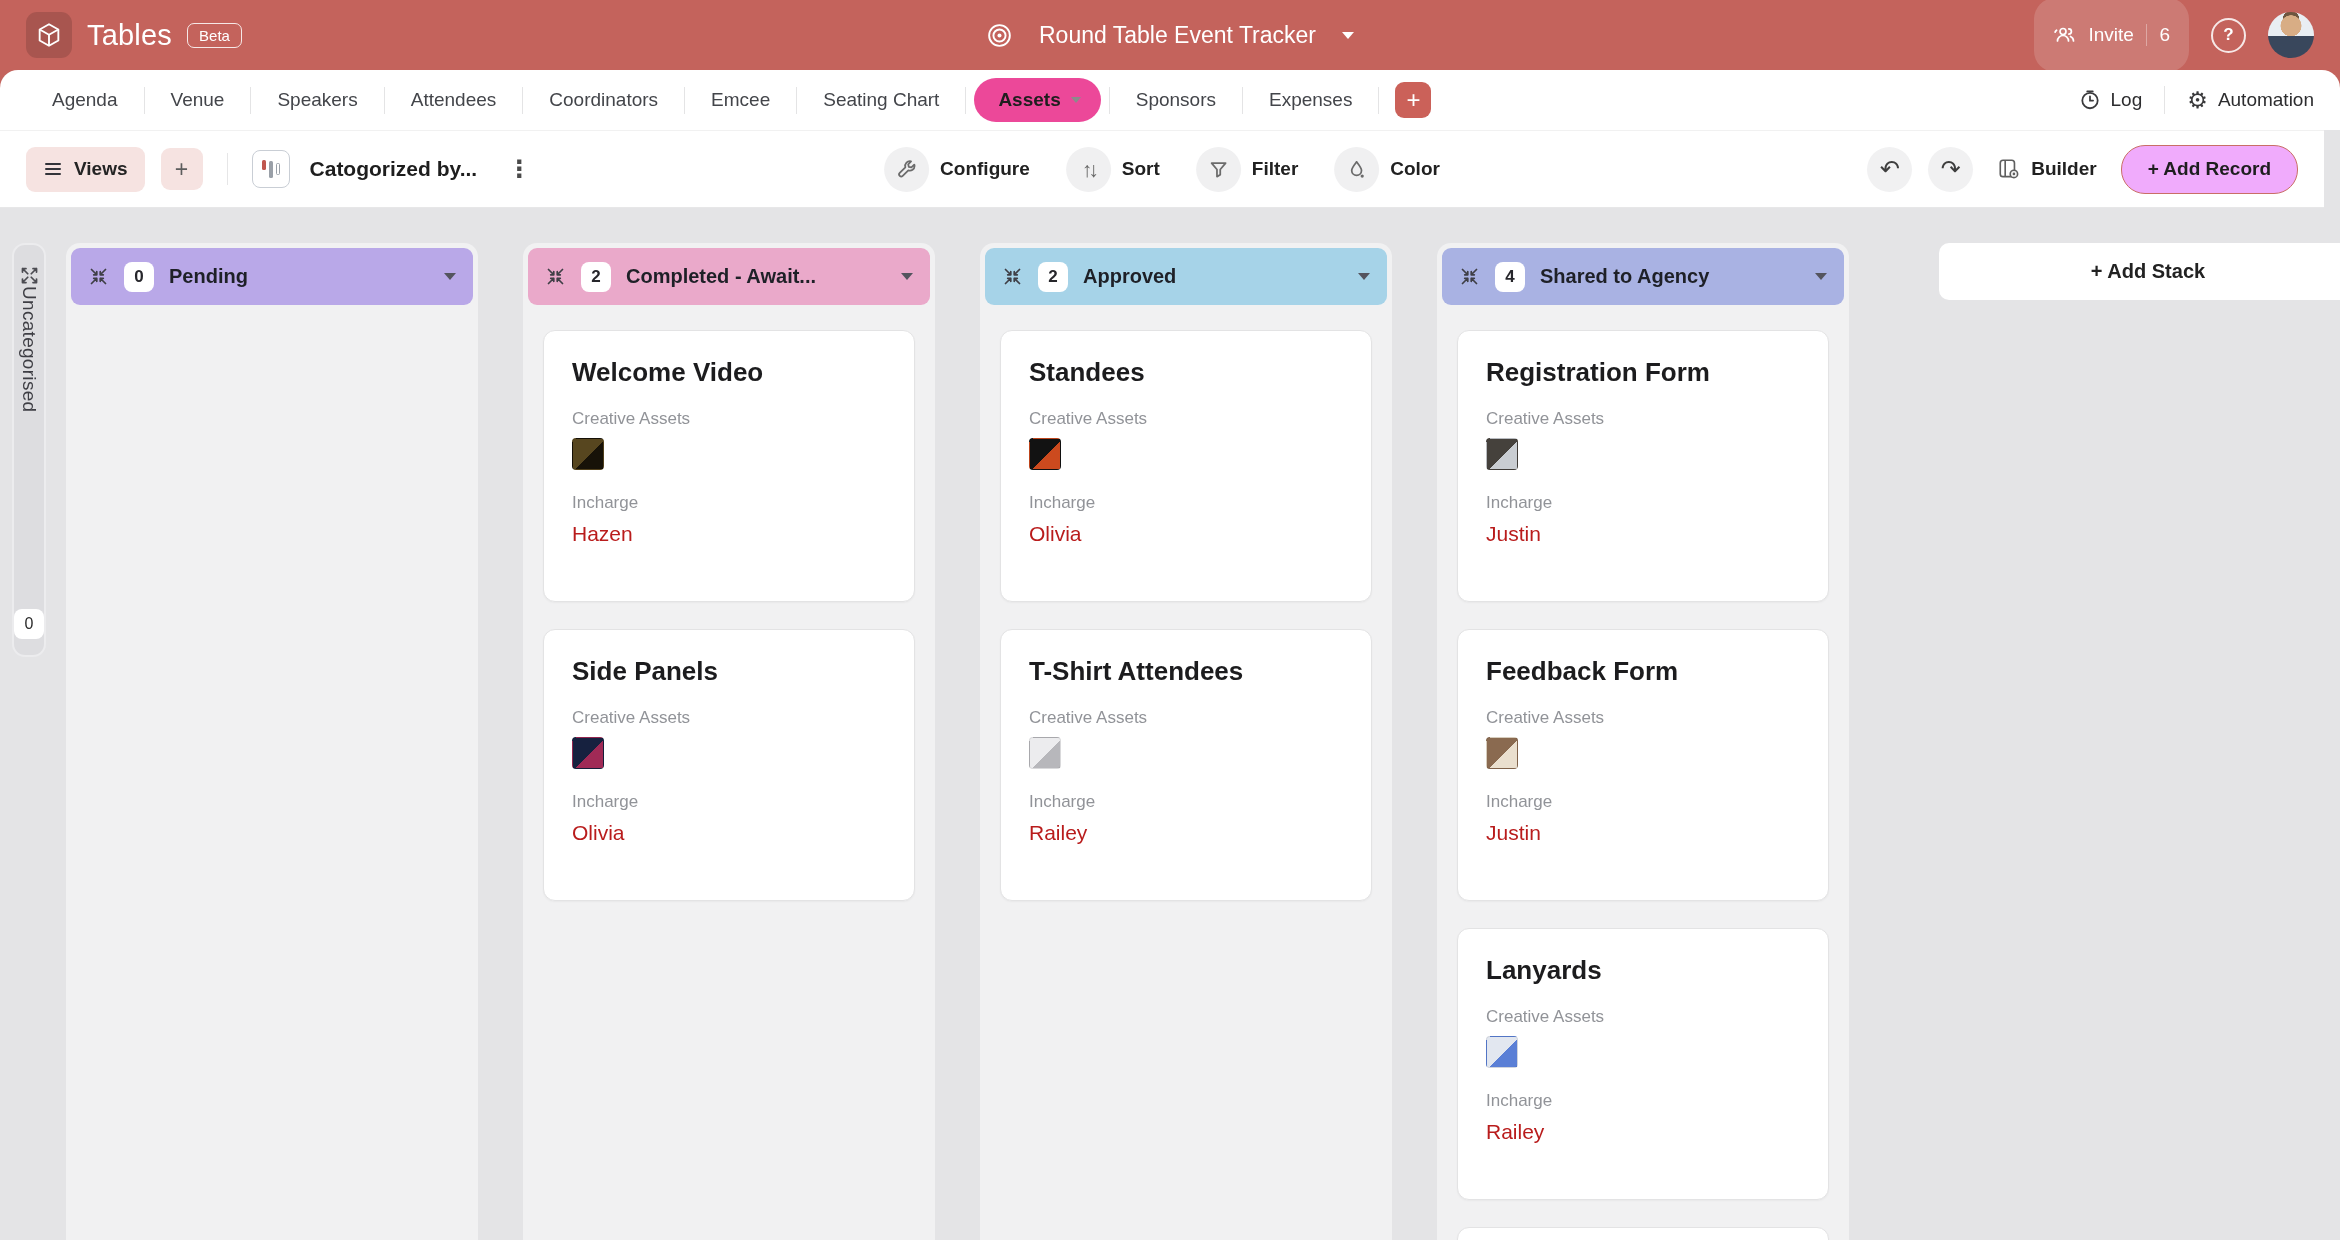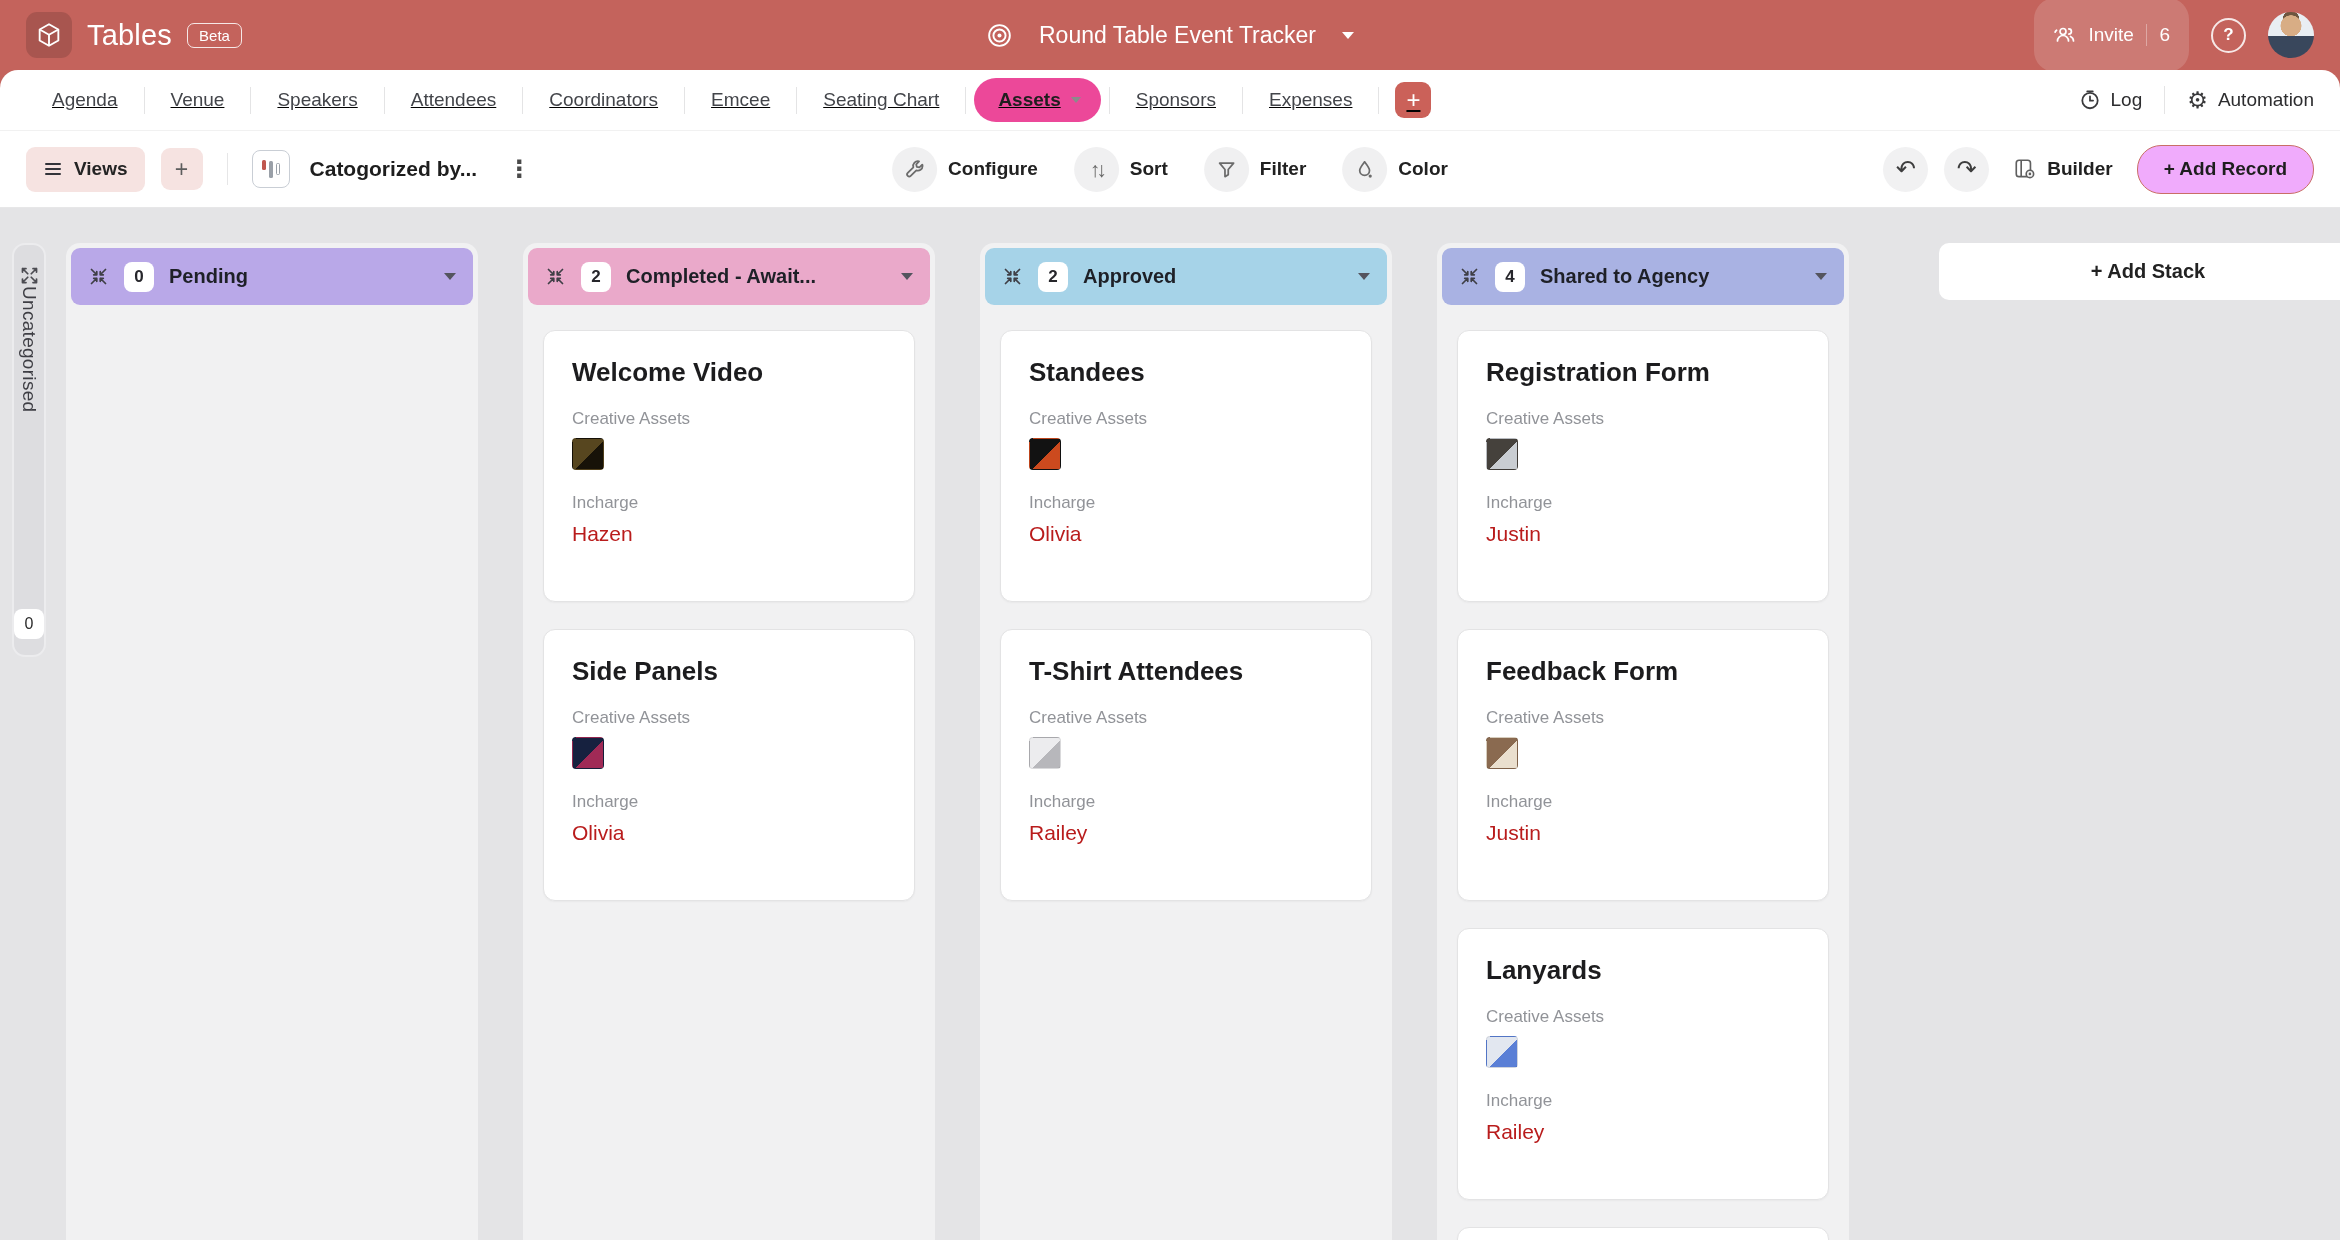--- a/index.html
+++ b/index.html
@@ -22,32 +22,32 @@
   .invite-count{font-size:19px;font-weight:500;}
   .help{width:31px;height:31px;border-radius:50%;border:2px solid rgba(255,255,255,.85);display:flex;align-items:center;justify-content:center;font-size:17px;font-weight:600;cursor:pointer;}
   .avatar{width:46px;height:46px;border-radius:50%;cursor:pointer;
     background:
       radial-gradient(circle at 50% 30%, #d8ad85 0 26%, rgba(0,0,0,0) 27%),
       radial-gradient(circle at 50% 16%, #6e5640 0 18%, rgba(0,0,0,0) 19%),
       linear-gradient(180deg,#e9eef3 0 52%, #39475c 52% 100%);}
 
   
   .tabbar{position:absolute;top:70px;left:0;right:0;height:60px;background:#fff;border-radius:18px 18px 0 0;display:flex;align-items:center;justify-content:space-between;padding:0 26px;box-sizing:border-box;}
-  .tabs{display:flex;align-items:center;height:100%;text-decoration:underline;}
+  .tabs{display:flex;align-items:center;height:100%;}
   .tab{padding:0 26px;font-size:19px;color:#43454a;display:flex;align-items:center;height:100%;cursor:pointer;white-space:nowrap;}
   .tab.active{background:#ec4899;height:44px;border-radius:22px;padding:0 20px 0 24px;font-weight:600;color:#1e1e1e;gap:10px;margin:0 8px;}
   .tab.active .caret{color:#8b8b8b;border-top-width:6px;border-left-width:5px;border-right-width:5px;}
   .tab-sep{width:1px;height:27px;background:#e4e4e5;}
   .tab-add{width:36px;height:36px;margin:0 6px 0 16px;border-radius:9px;background:#cb6159;color:#fff;font-size:24px;font-weight:500;display:flex;align-items:center;justify-content:center;cursor:pointer;line-height:1;}
   .tab-actions{display:flex;align-items:center;gap:22px;}
   .tab-action{display:flex;align-items:center;gap:10px;font-size:19px;color:#2d2d2f;cursor:pointer;}
   .va-sep{width:1px;height:28px;background:#e4e4e5;}
 
   
-  .toolbar{position:absolute;top:130px;left:0;right:0;height:78px;background:#fff;border-top:1px solid #f1f1f1;border-bottom:1px solid #e7e7e8;display:flex;align-items:center;box-sizing:border-box;padding:0 26px;}
+  .toolbar{position:absolute;top:130px;left:0;right:16px;height:78px;background:#fff;border-top:1px solid #f1f1f1;border-bottom:1px solid #e7e7e8;display:flex;align-items:center;box-sizing:border-box;padding:0 26px;}
   .tl-left{display:flex;align-items:center;gap:16px;}
   .views-btn{display:flex;align-items:center;gap:11px;background:#f6e3e1;border-radius:9px;height:45px;padding:0 17px;font-size:19px;font-weight:600;color:#242424;cursor:pointer;}
   .plus-btn{width:42px;height:42px;background:#f6e3e1;border-radius:9px;display:flex;align-items:center;justify-content:center;font-size:23px;color:#5d5d5d;cursor:pointer;line-height:1;}
   .tl-sep{width:1px;height:32px;background:#e6e6e7;margin:0 8px;}
   .kanban-ic{width:36px;height:36px;border:1.5px solid #c9ced5;border-radius:8px;background:#fff;display:flex;align-items:center;justify-content:center;gap:3px;cursor:pointer;}
   .kbar{border-radius:1.5px;}
   .kbar.r{width:4px;height:10px;background:#c0574f;transform:translateY(-4px);}
   .kbar.g{width:4px;height:17px;background:#9aa0a8;}
   .kbar.o{width:4px;height:12px;border:1.2px solid #9aa0a8;box-sizing:border-box;background:#fff;}
   .cat-label{font-size:21px;font-weight:600;color:#1e1e1e;margin-left:4px;}

